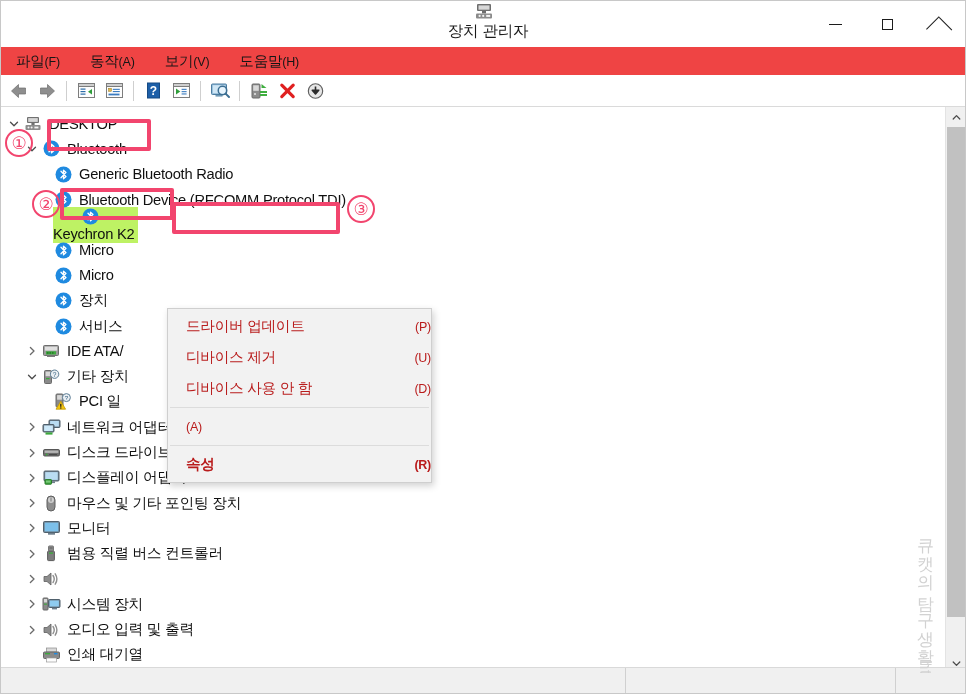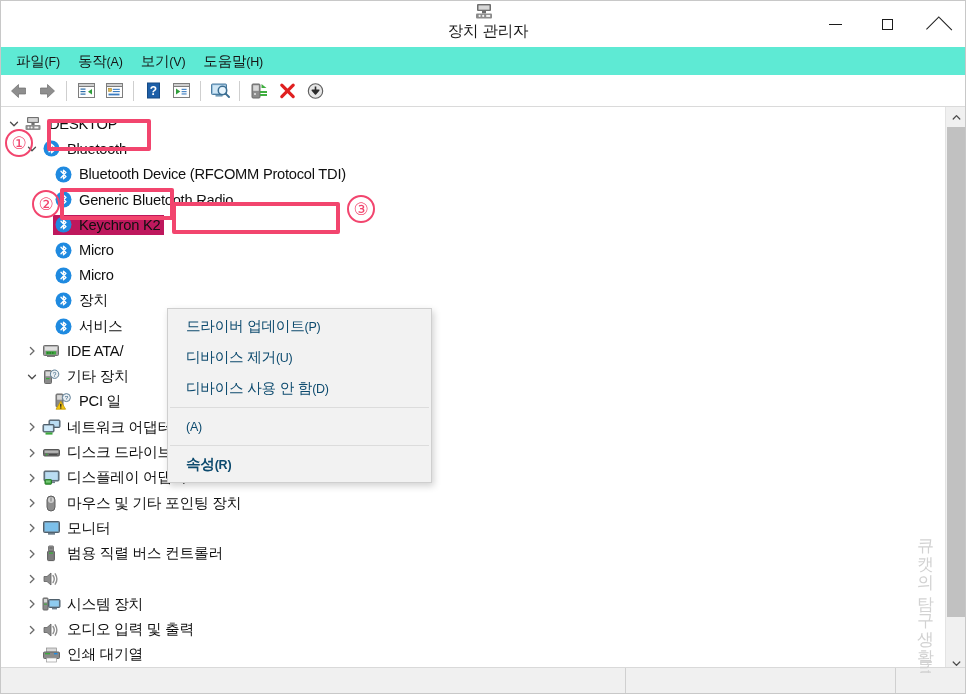--- a/index.html
+++ b/index.html
@@ -66,21 +66,22 @@
   }
   .gl-close::before { transform: rotate(45deg) translateX(-0.5px); }
   .gl-close::after  { transform: rotate(-45deg) translateX(-0.5px); }
 
   
   .menubar {
     height: 28px;
     display: flex;
     align-items: center;
     padding-left: 6px;
-    background: #5eead4;
+    background: #ef4444;
+    gap: 12px;
   }
   .menu-item {
     font-size: 14.5px;
     color: #161616;
     padding: 3px 9px;
     cursor: default;
     letter-spacing: -0.2px;
   }
   .menu-item .mn { font-size: 12.5px; }
 
@@ -137,21 +138,21 @@
     flex: 0 0 auto;
     display: flex; align-items: center; justify-content: center;
     position: relative;
   }
   .row .lbl {
     font-size: 14.7px;
     color: #101010;
     letter-spacing: -0.25px;
   }
   .selwrap { display: flex; align-items: center; padding: 1px 4px 1px 0; }
-  .row.selected .selwrap { background: #be185d; }
+  .row.selected .selwrap { background: #bef264; flex-direction: column; }
 
   
   .d0 { padding-left: 4px; }
   .d1 { padding-left: 22px; }
   .d2 { padding-left: 52px; }
 
   
   .vscroll {
     position: absolute;
     right: 0; top: 0; bottom: 0;
@@ -198,23 +199,24 @@
     box-shadow: 2px 3px 7px rgba(0,0,0,0.18);
     padding: 2px 0;
     z-index: 40;
   }
   .ctx-item {
     height: 31px;
     display: flex;
     align-items: center;
     padding-left: 18px;
     font-size: 14.6px;
-    color: #0c4a6e;
+    color: #b91c1c;
     letter-spacing: -0.25px;
     cursor: default;
+    justify-content: space-between;
   }
   .ctx-item.bold { font-weight: bold; }
   .ctx-item .mn { font-size: 12.5px; }
   .ctx-sep {
     height: 1px; background: #dcdcdc; margin: 3px 2px;
   }
 
   
   .anno-box {
     position: absolute;
@@ -422,31 +424,31 @@
         <span class="lbl">Bluetooth</span>
       </div>
 
       <div class="row d2">
         <span class="ic">
           <svg width="17" height="17" viewBox="0 0 17 17">
               <circle cx="8.5" cy="8.5" r="8" fill="#1f8ae0"></circle>
               <path d="M6 5.2 L11 10.6 L8.5 12.8 L8.5 4.2 L11 6.4 L6 11.8" fill="none" stroke="#ffffff" stroke-width="1.35" stroke-linejoin="round" stroke-linecap="round"></path>
             </svg>
         </span>
-        <span class="lbl">Bluetooth Device (RFCOMM Protocol TDI)</span>
+        <span class="lbl">Generic Bluetooth Radio</span>
       </div>
 
       <div class="row d2">
         <span class="ic">
           <svg width="17" height="17" viewBox="0 0 17 17">
               <circle cx="8.5" cy="8.5" r="8" fill="#1f8ae0"></circle>
               <path d="M6 5.2 L11 10.6 L8.5 12.8 L8.5 4.2 L11 6.4 L6 11.8" fill="none" stroke="#ffffff" stroke-width="1.35" stroke-linejoin="round" stroke-linecap="round"></path>
             </svg>
         </span>
-        <span class="lbl">Generic Bluetooth Radio</span>
+        <span class="lbl">Bluetooth Device (RFCOMM Protocol TDI)</span>
       </div>
 
       <div class="row d2 selected">
         <span class="selwrap">
           <span class="ic">
             <svg width="17" height="17" viewBox="0 0 17 17">
                 <circle cx="8.5" cy="8.5" r="8" fill="#1f8ae0"></circle>
                 <path d="M6 5.2 L11 10.6 L8.5 12.8 L8.5 4.2 L11 6.4 L6 11.8" fill="none" stroke="#ffffff" stroke-width="1.35" stroke-linejoin="round" stroke-linecap="round"></path>
               </svg>
           </span>

